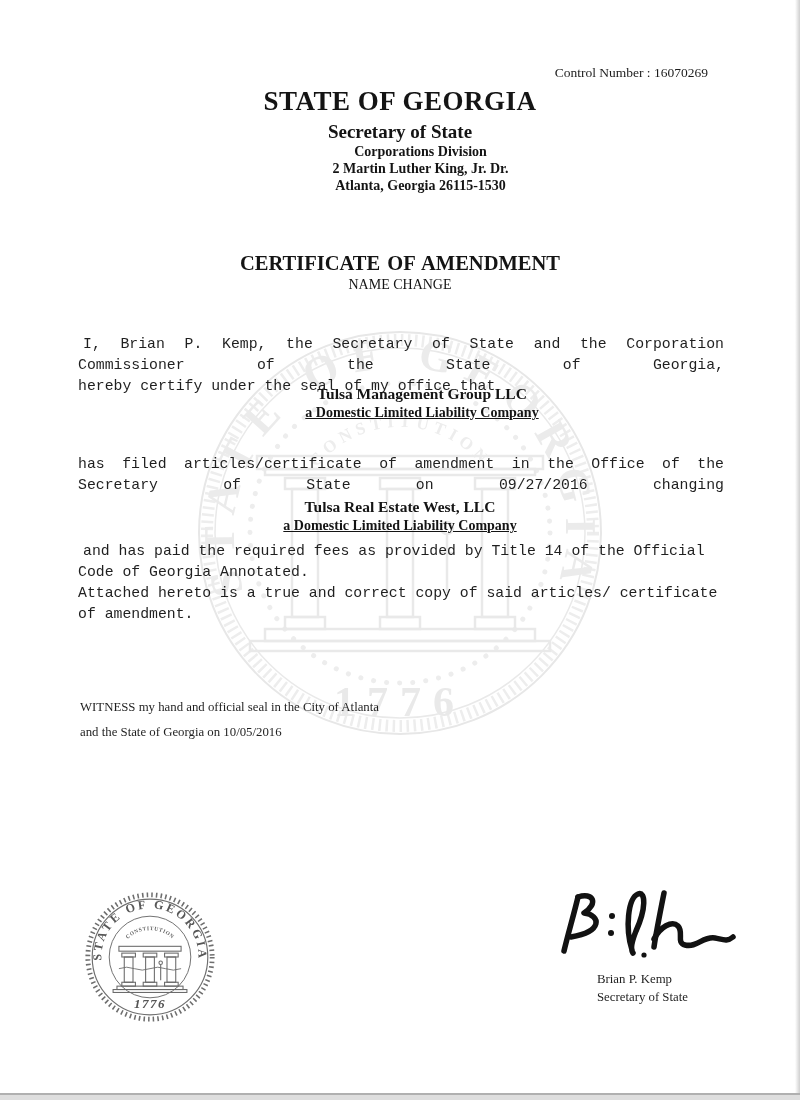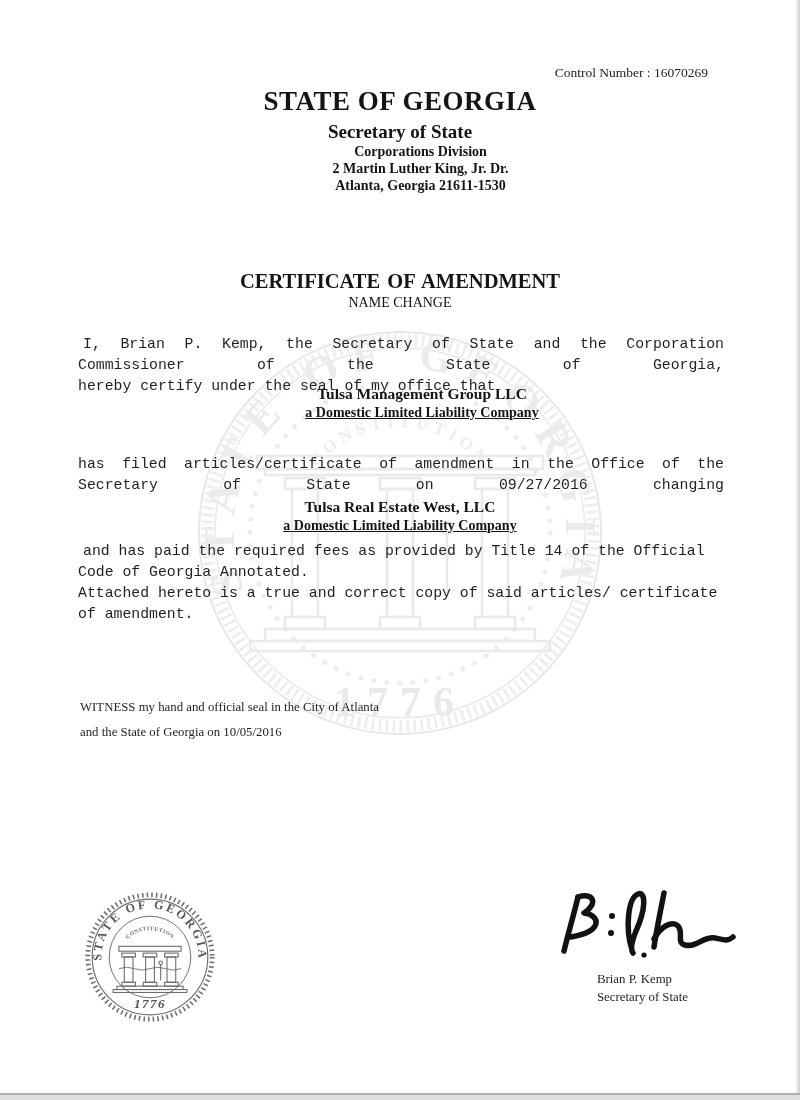--- a/index.html
+++ b/index.html
@@ -20,21 +20,21 @@
   
   .watermark{ position:absolute; left:195px; top:328px; width:410px; height:410px; pointer-events:none; }
 
   .control-number{ position:absolute; top:65px; right:92px; font-size:13.5px; color:#1c1c1c; }
 
   .letterhead{ position:absolute; top:86px; left:0; width:100%; text-align:center; color:#141414; }
   .letterhead .title{ font-size:27px; font-weight:bold; letter-spacing:.5px; line-height:30px; }
   .letterhead .subtitle{ font-size:19px; font-weight:bold; margin-top:5px; line-height:22px; }
   .letterhead .line{ font-size:14px; font-weight:bold; line-height:17px;margin-left:41px; }
 
-  .cert-heading{ position:absolute; top:270px; left:0; width:100%; text-align:center; color:#141414; }
+  .cert-heading{ position:absolute; top:252px; left:0; width:100%; text-align:center; color:#141414; }
   .cert-heading .cert-title{ font-size:20.5px; font-weight:bold; word-spacing:2px; line-height:23px; }
   .cert-heading .cert-subtitle{ font-size:14px; font-weight:normal; line-height:17px; margin-top:1px; }
 
   .bodytext{ font-size:14.8px; line-height:21px; color:#1f1f1f;font-family:Liberation Mono, monospace; }
   .block{ position:absolute; left:78px; width:646px; }
   .jline{ text-align:justify; text-align-last:justify; }
   .indent{ text-indent:5px; }
 
   .entity{ position:absolute; left:0; width:100%; text-align:center; color:#141414; }
   .entity .name{ font-size:15.5px; font-weight:bold; line-height:19px; }
@@ -91,21 +91,21 @@
     <text x="205" y="388" text-anchor="middle" font-family="Liberation Serif, DejaVu Serif, serif" font-size="42" font-weight="bold" letter-spacing="12" fill="#e9e9e9">1776</text>
   </svg>
 
   <div class="control-number">Control Number : 16070269</div>
 
   <div class="letterhead">
     <div class="title">STATE OF GEORGIA</div>
     <div class="subtitle">Secretary of State</div>
     <div class="line">Corporations Division</div>
     <div class="line">2 Martin Luther King, Jr. Dr.</div>
-    <div class="line">Atlanta, Georgia 21611-1530</div>
+    <div class="line">Atlanta, Georgia 26115-1530</div>
   </div>
 
   <div class="cert-heading">
     <div class="cert-title">CERTIFICATE OF AMENDMENT</div>
     <div class="cert-subtitle">NAME CHANGE</div>
   </div>
 
   <div class="block bodytext" style="top:334px;">
     <div class="jline indent">I, Brian P. Kemp, the Secretary of State and the Corporation Commissioner of the State of Georgia,</div>
     <div>hereby certify under the seal of my office that</div>

